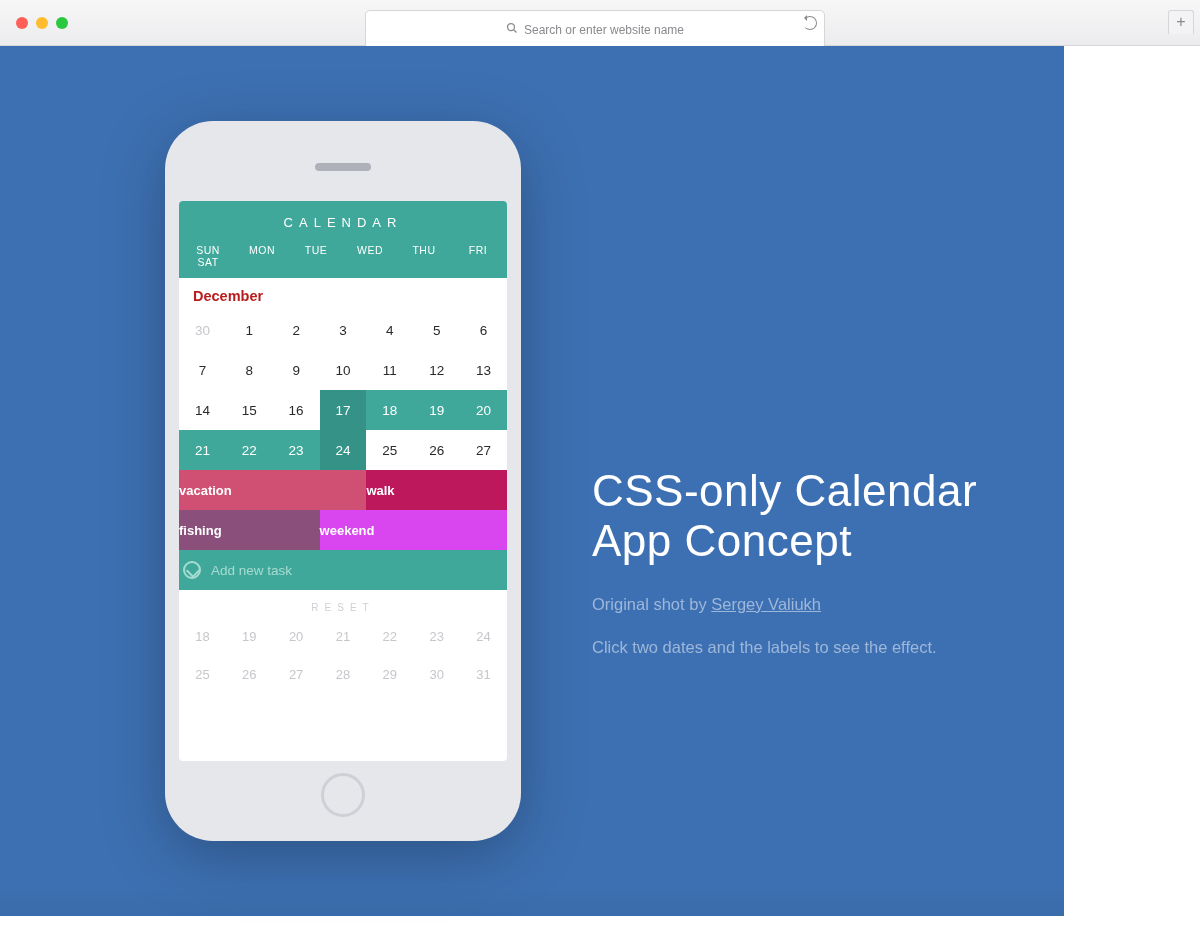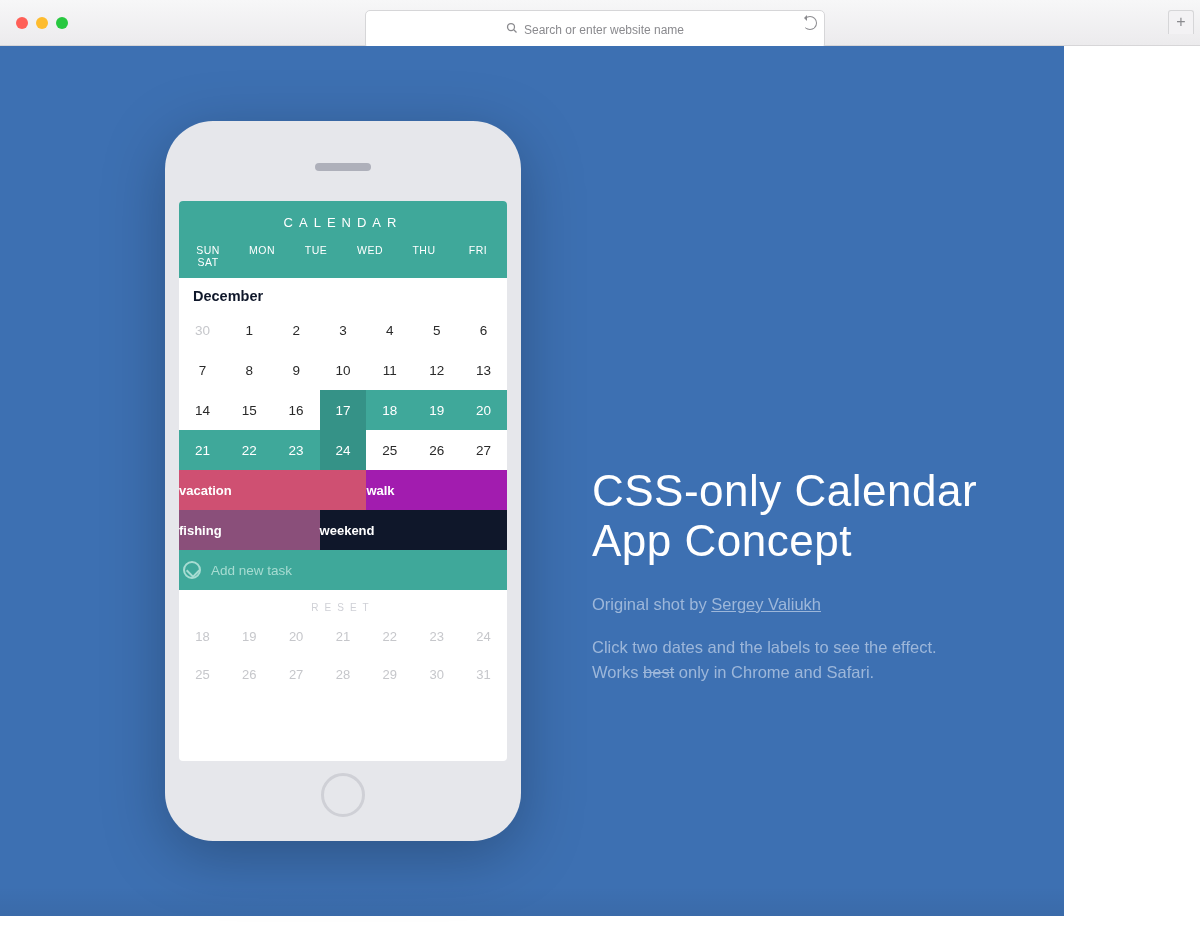--- a/index.html
+++ b/index.html
@@ -64,38 +64,38 @@
     background:#fff; border-radius:4px; overflow:hidden;
     display:flex; flex-direction:column;
   }
 
   
   .cal-head{ background:#3fa89a; color:#fff; text-align:center; padding-top:14px; }
   .cal-title{ letter-spacing:6px; font-size:13px; font-weight:500; padding-bottom:8px; }
   .dow{ display:grid; grid-template-columns:repeat(6,1fr); font-size:10.5px; padding:6px 2px 10px; }
   .dow span{ letter-spacing:.5px; }
 
-  .month{ font-weight:700; font-size:14.5px; color:#0f172a; padding:10px 14px 6px; }
+  .month{ font-weight:700; font-size:14.5px; color:#b91c1c; padding:10px 14px 6px; }
 
   .grid{ display:grid; grid-template-columns:repeat(7,1fr); }
   .cell{
     height:40px; display:flex; align-items:center; justify-content:center;
     font-size:13.5px; color:#2a2a2a; position:relative;
   }
   .cell.prev{ color:#c6c7cb; }
   .cell.sel{ background:#3fa89a; color:#fff; }
   .cell.seldark{ background:#359287; color:#fff; }
 
   .bars{ display:flex; flex-direction:column; }
   .bar-row{ display:flex; height:40px; }
   .bar{ display:flex; align-items:center; color:#fff; font-size:13px; font-weight:600; }
   .bar.vacation{ background:#cf5072; width:57.14%; }
-  .bar.walk    { background:#a21caf; width:42.86%; }
+  .bar.walk    { background:#be185d; width:42.86%; }
   .bar.fishing { background:#8a4f7a; width:42.86%; }
-  .bar.weekend { background:#0f172a; width:57.14%; }
+  .bar.weekend { background:#d946ef; width:57.14%; }
 
   .newtask{
     background:#3fa89a; height:40px; display:flex; align-items:center;
     padding-left:4px; color:#a7dcd2; font-size:13.5px;
   }
   .newtask .plusring{
     width:18px; height:18px; border:2px solid #a7dcd2; border-radius:50%;
     margin-right:10px; position:relative;
   }
   .newtask .plusring::before{
@@ -242,19 +242,16 @@
     </div>
   </div>
 
   <div class="copy">
     <h1>CSS-only Calendar App Concept</h1>
     <p>
       <span>Original shot by </span><a href="#">Sergey Valiukh</a>
     </p>
     <div class="gap"></div>
     <p>Click two dates and the labels to see the effect.</p>
-    <p>
-      <span>Works </span><span class="strike">best</span><span> only in Chrome and Safari.</span>
-    </p>
   </div>
 
   <div class="window-shadow"></div>
 </div>
 
 </body></html>

